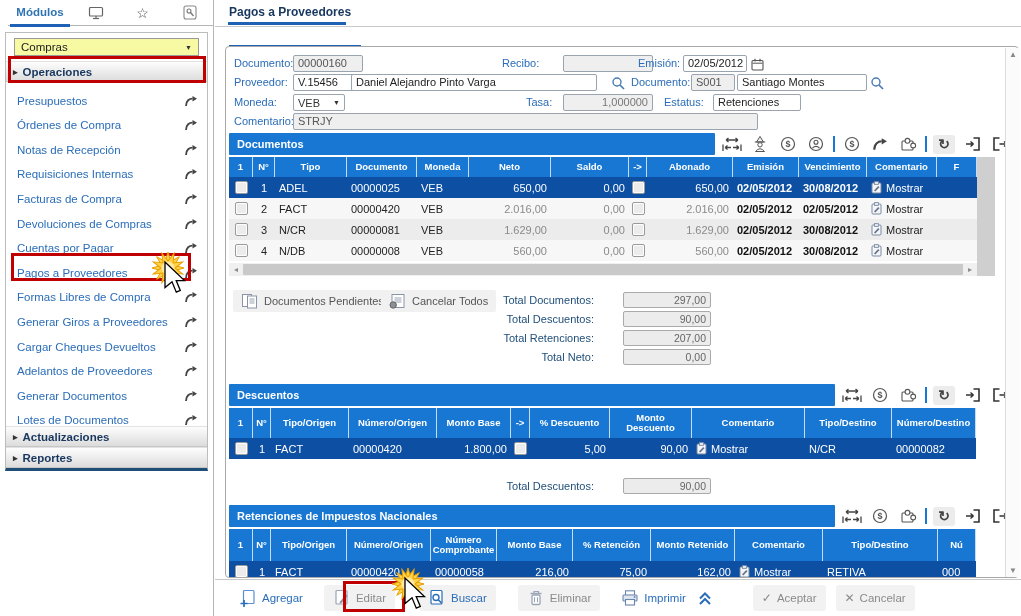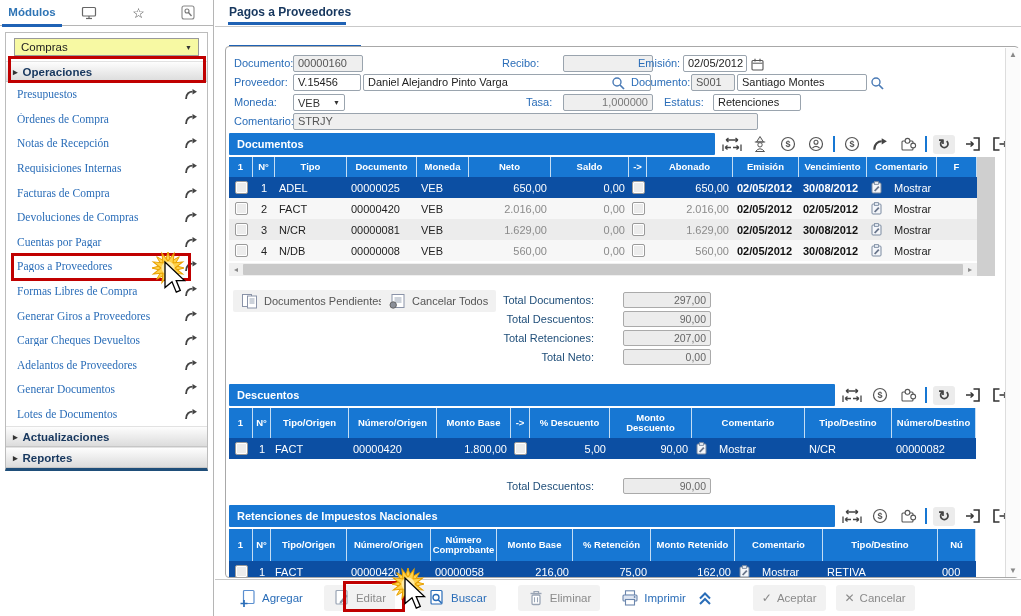--- a/index.html
+++ b/index.html
@@ -1,32 +1,32 @@
 <!DOCTYPE html>
 <html><head>
 <meta charset="utf-8">
 <style>
   * { box-sizing: border-box; margin:0; padding:0; }
   html,body { background:#fff; }
   body { font-family:"Liberation Sans", sans-serif; font-size:11px; color:#333; }
   .app { position:relative; width:1021px; height:616px; background:#fff; overflow:hidden; }
 
   
-  .sidebar { position:absolute; left:0; top:0; width:214px; height:616px; border-right:1px solid #b5b5b5; background:#fff; }
+  .sidebar { position:absolute; left:0; top:0; width:214px; height:616px; border-right:1px solid #b5b5b5; background:#fff;padding-left:8px; }
   .side-tabs { height:26px; display:flex; align-items:center; border-bottom:1px solid #b5b5b5; }
   .tab-modulos { width:64px; text-align:center; font-weight:bold; color:#2e74b5; font-size:11.5px; position:relative; height:26px; line-height:24px; cursor:default; }
   .tab-modulos::after { content:""; position:absolute; left:2px; right:2px; bottom:-1px; height:3px; background:#1f62b5; }
   .side-tab-icon { flex:1; display:flex; justify-content:center; align-items:center; height:26px; color:#555; }
   .side-panel { position:absolute; left:5px; top:32px; width:203px; border:1px solid #bcbcbc; border-bottom:3px solid #1f4e79; background:#fff; }
   .module-select { margin:5px 8px; height:18px; border:1px solid #999; background:#f7f9a3; display:flex; align-items:center; padding:0 6px; font-size:11.5px; color:#222; cursor:pointer; }
   .module-select .lbl { flex:1; }
   .caret { font-size:7px; color:#333; }
   .side-section { height:21px; background:linear-gradient(#fdfdfd,#dcdcdc); border-top:1px solid #e2e2e2; border-bottom:1px solid #c6c6c6; display:flex; align-items:center; gap:5px; padding-left:7px; color:#17375e; font-weight:bold; font-size:11.5px; cursor:pointer; }
   .side-section .tri { font-size:9px; color:#333; }
-  .side-item { height:24.6px; display:flex; align-items:center; padding:0 9px 0 11px; cursor:pointer;font-family:Liberation Serif, serif; }
+  .side-item { height:24.6px; display:flex; align-items:flex-end; padding:0 9px 0 11px; cursor:pointer; }
   .side-item .itxt { flex:1; color:#2a6db8; font-size:11.5px; white-space:nowrap; overflow:hidden; }
   .i { display:inline-block; vertical-align:middle; }
 
   
   .main { position:absolute; left:215px; top:0; right:0; bottom:0; }
   .main-title { position:absolute; left:14px; top:5px; font-weight:bold; font-size:12px; color:#17375e; }
   .main-title-underline { position:absolute; left:13px; top:22px; width:118px; height:3px; background:#1f62b5; }
   .main-title-line { position:absolute; left:0; right:0; top:26px; height:1px; background:#c9c9c9; }
   .tabs { position:absolute; left:0; top:28px; height:18px; display:flex; }
   .tab { width:160px; text-align:center; font-weight:bold; font-size:15px; color:#9bb0cf; position:relative; cursor:pointer; padding-top:17px; }
@@ -60,21 +60,21 @@
   .td { padding:0 4px; overflow:hidden; white-space:nowrap; height:100%; display:flex; align-items:center; }
   .row { height:21px; font-size:11px; color:#222; background:#fff; cursor:default; }
   .row.alt { background:#ececec; }
   .row.lt { background:#f7f7f7; }
   .row .num { justify-content:flex-end; color:#8a8a8a; }
   .row .date { font-weight:bold; color:#111; }
   .row.sel { background:#0c4fa3; color:#fff; }
   .row.sel .num, .row.sel .date { color:#fff; }
   .ctr { justify-content:center; }
   .cb { width:13px; height:13px; background:#ececec; border:1px solid #9a9a9a; border-radius:2px; box-shadow:inset 0 0 0 1px #fff; flex:none; cursor:pointer; }
-  .comm { gap:12px; cursor:pointer; }
+  .comm { gap:4px; cursor:pointer; }
 
   
   .d0{width:24px}.d1{width:22px}.d2{width:72px}.d3{width:70px}.d4{width:52px}.d5{width:82px}.d6{width:78px}.d7{width:18px}.d8{width:86px}.d9{width:66px}.d10{width:68px}.d11{width:70px}.d12{width:40px}
   
   .e0{width:24px}.e1{width:18px}.e2{width:78px}.e3{width:88px}.e4{width:74px}.e5{width:19px}.e6{width:80px}.e7{width:82px}.e8{width:113px}.e9{width:87px}.e10{width:84px}
   
   .r0{width:24px}.r1{width:18px}.r2{width:76px}.r3{width:84px}.r4{width:66px}.r5{width:76px}.r6{width:78px}.r7{width:84px}.r8{width:88px}.r9{width:115px}.r10{width:38px}
 
   .hscroll { position:absolute; left:3px; width:748px; height:13px; background:#f0f0f0; display:flex; align-items:center; }
   .hscroll .arr { width:14px; text-align:center; color:#8a8a8a; font-size:8px; cursor:pointer; }
@@ -361,21 +361,21 @@
       <span class="flabel" style="left:412px;top:8px">Emisión:</span>
       <span class="ffield" style="left:457px;top:8px;width:64px">02/05/2012</span>
       <span class="ficon" style="left:523px;top:9px">
           <svg class="i" width="13" height="13">
             <use href="#sym-cal"></use>
           </svg>
         </span>
 
       <span class="flabel" style="left:8px;top:27px">Proveedor:</span>
       <span class="ffield" style="left:67px;top:27px;width:68px">V.15456</span>
-      <span class="ffield" style="left:137px;top:27px;width:288px">Daniel Alejandro Pinto Varga</span>
+      <span class="ffield" style="left:125px;top:27px;width:246px">Daniel Alejandro Pinto Varga</span>
       <span class="ficon" style="left:384px;top:28px">
           <svg class="i" width="14" height="14">
             <use href="#sym-mag"></use>
           </svg>
         </span>
 
       <span class="flabel" style="left:405px;top:27px">Documento:</span>
       <span class="ffield dis" style="left:465px;top:27px;width:44px">S001</span>
       <span class="ffield" style="left:511px;top:27px;width:130px">Santiago Montes</span>
       <span class="ficon" style="left:643px;top:28px">

